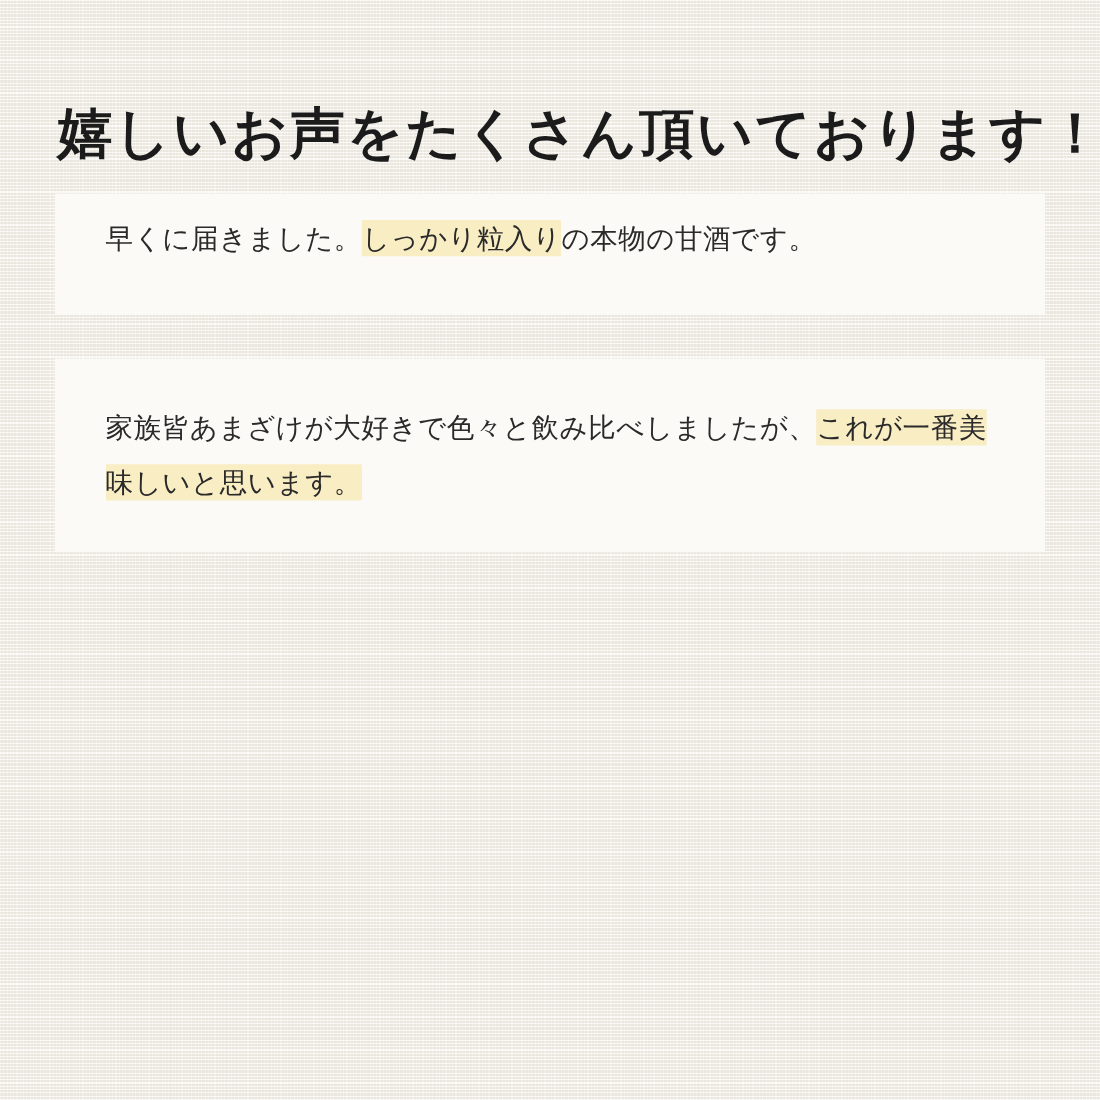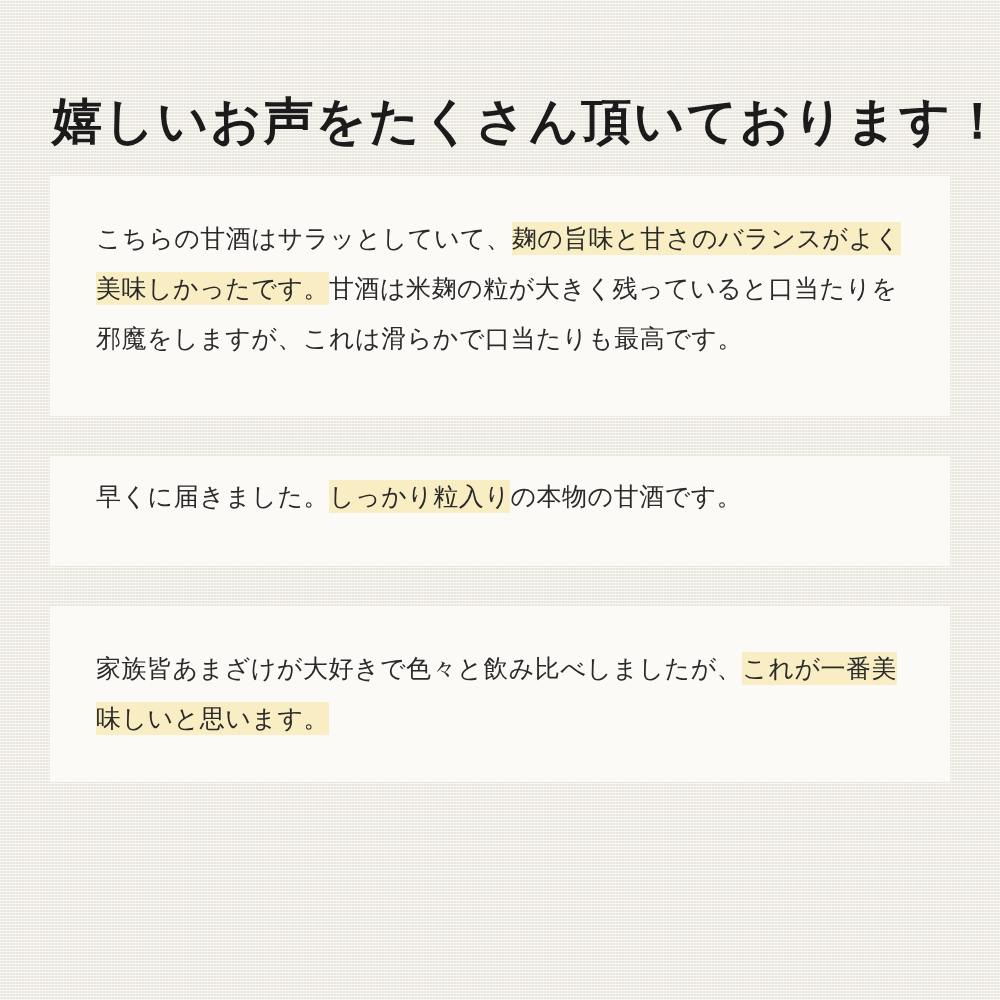--- a/index.html
+++ b/index.html
@@ -84,23 +84,20 @@
 </head>
 <body>
 
 <div class="paper-texture"></div>
 
 <div class="page">
 
   <h1 class="headline">嬉しいお声をたくさん頂いております！</h1>
 
   <div class="reviews">
-    <div class="review-card c1">
-      <p class="review-text">こちらの甘酒はサラッとしていて、<mark class="hl">麹の旨味と甘さのバランスがよく美味しかったです。</mark>甘酒は米麹の粒が大きく残っていると口当たりを邪魔をしますが、これは滑らかで口当たりも最高です。</p>
-    </div>
     <div class="review-card c2">
       <p class="review-text">早くに届きました。<mark class="hl">しっかり粒入り</mark>の本物の甘酒です。</p>
     </div>
     <div class="review-card c4">
       <p class="review-text">家族皆あまざけが大好きで色々と飲み比べしましたが、<mark class="hl">これが一番美味しいと思います。</mark></p>
     </div>
   </div>
 
 </div>
 

